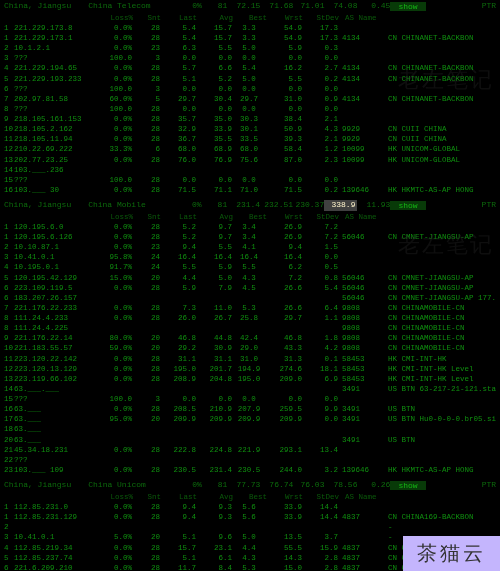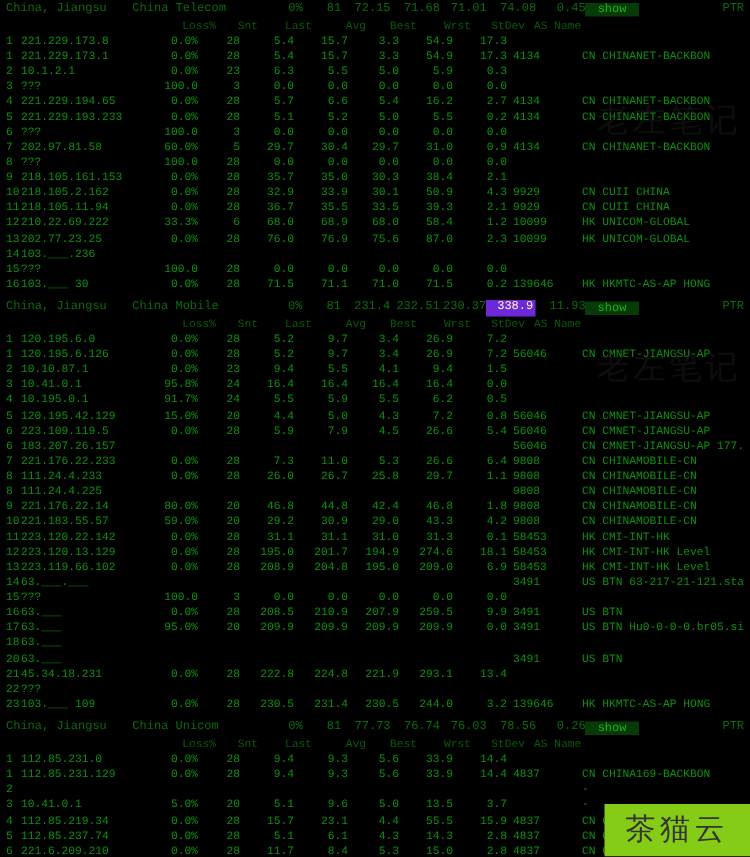--- a/index.html
+++ b/index.html
@@ -10,48 +10,48 @@
   .hdr-isp{width:88px}
   .hdr-loss{width:36px;text-align:right}
   .hdr-snt{width:28px;text-align:right}
   .hdr-last{width:36px;text-align:right}
   .hdr-avg{width:36px;text-align:right}
   .hdr-best{width:34px;text-align:right}
   .hdr-wrst{width:36px;text-align:right}
   .hdr-stdev{width:36px;text-align:right}
   .show-btn{background:#083a08;color:#14b814;padding:0 8px;margin-left:auto;margin-right:32px;font-size:8px;font-family:inherit;border:none}
   .ptr{color:#0c6b0c;margin-left:24px}
-  .cols{display:flex;padding:0 16px;color:#0a5a0a;font-size:7.5px}
+  .cols{display:flex;padding:0 5px;color:#0a5a0a;font-size:7.5px}
   .c-hop{width:10px}
   .c-ip{width:82px}
   .c-loss{width:36px;text-align:right}
   .c-snt{width:28px;text-align:right}
   .c-last{width:36px;text-align:right}
   .c-avg{width:36px;text-align:right}
   .c-best{width:34px;text-align:right}
   .c-wrst{width:36px;text-align:right}
   .c-stdev{width:36px;text-align:right}
   .c-as{width:46px;padding-left:6px}
   .row{display:flex;padding:0 4px;font-size:7.5px;color:#0f8f0f}
   .row .hop{width:10px}
   .row .ip{width:82px;overflow:hidden;white-space:nowrap}
   .row .loss{width:36px;text-align:right}
   .row .snt{width:28px;text-align:right}
   .row .last{width:36px;text-align:right}
   .row .av{width:36px;text-align:right}
-  .row .best{width:34px;text-align:right}
+  .row .best{width:34px;text-align:center}
   .row .wrst{width:36px;text-align:right}
   .row .sd{width:36px;text-align:right}
   .row .asn{width:46px;padding-left:4px;overflow:hidden;white-space:nowrap}
   .row .name{flex:1;padding-left:4px;overflow:hidden;white-space:nowrap}
-  .red{background:#6d28d9;color:#fff5cc;padding:0 2px}
+  .red{background:#404040;color:#fff5cc;padding:0 2px}
   .wm{position:absolute;color:#2a2a2a;font-family:"SimSun","Microsoft YaHei",sans-serif;font-size:22px;opacity:.35;pointer-events:none;letter-spacing:2px}
   .wm1{top:65px;right:6px}
   .wm2{top:230px;right:6px}
-  .footer{position:absolute;bottom:0;right:0;background:#84cc16;color:#333;font-family:"SimSun","Microsoft YaHei",sans-serif;font-size:20px;padding:4px 14px;letter-spacing:3px}
+  .footer{position:absolute;bottom:0;right:0;background:#c4b5fd;color:#333;font-family:"SimSun","Microsoft YaHei",sans-serif;font-size:20px;padding:4px 14px;letter-spacing:3px}
 </style>
 </head>
 <body>
 
 <div id="root">
     <div class="section">
       <div class="hdr-row">
         <span class="hdr-loc">China, Jiangsu</span>
         <span class="hdr-isp">China Telecom</span>
         <span class="hdr-loss">0%</span>

